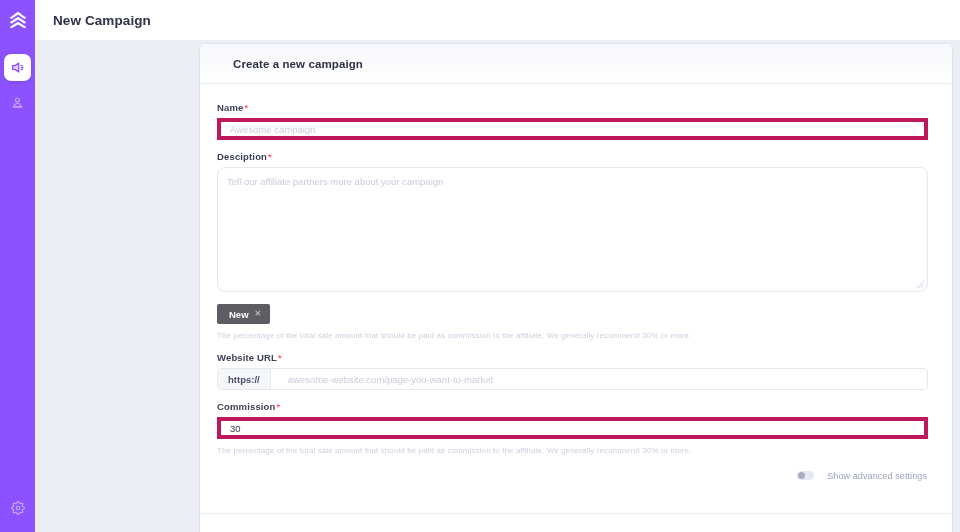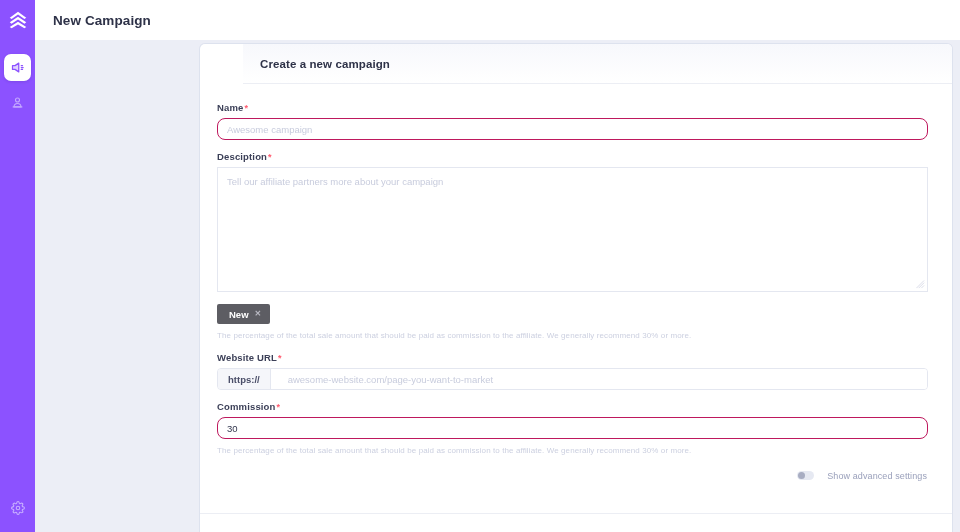--- a/index.html
+++ b/index.html
@@ -126,22 +126,21 @@
     overflow: hidden;
   }
 
   .card-header {
     height: 40px;
     flex: 0 0 40px;
     background: linear-gradient(180deg, #f7f8fc 0%, #ffffff 100%);
     border-bottom: 1px solid #eceef4;
     display: flex;
     align-items: center;
-    padding-left: 17px;
-    margin-left: 43px;
+    padding-left: 33px;
   }
 
   .card-header-title {
     font-size: 11.5px;
     font-weight: bold;
     color: #2e3248;
     letter-spacing: 0.1px;
   }
 
   .card-body {
@@ -173,39 +172,39 @@
 
   .req {
     color: #ff5a6e;
     font-size: 9px;
     margin-left: 1px;
   }
 
   .input {
     width: 100%;
     height: 22px;
-    border: 1px solid #be185d;
-    border-radius: 8px;
+    border: 4px solid #be185d;
+    border-radius: 0;
     background: #ffffff;
     padding: 0 9px;
     font-family: "Liberation Sans", sans-serif;
     font-size: 9.5px;
     color: #32364d;
     outline: none;
     display: flex;
     align-items: center;
   }
 
   .input::placeholder { color: #c8ccdd; }
 
   .textarea {
     width: 100%;
     height: 125px;
     border: 1px solid #e4e7f0;
-    border-radius: 0;
+    border-radius: 8px;
     background: #ffffff;
     padding: 7px 9px;
     font-family: "Liberation Sans", sans-serif;
     font-size: 9.5px;
     color: #32364d;
     outline: none;
     resize: none;
     line-height: 1.4;
     position: relative;
     display: block;

